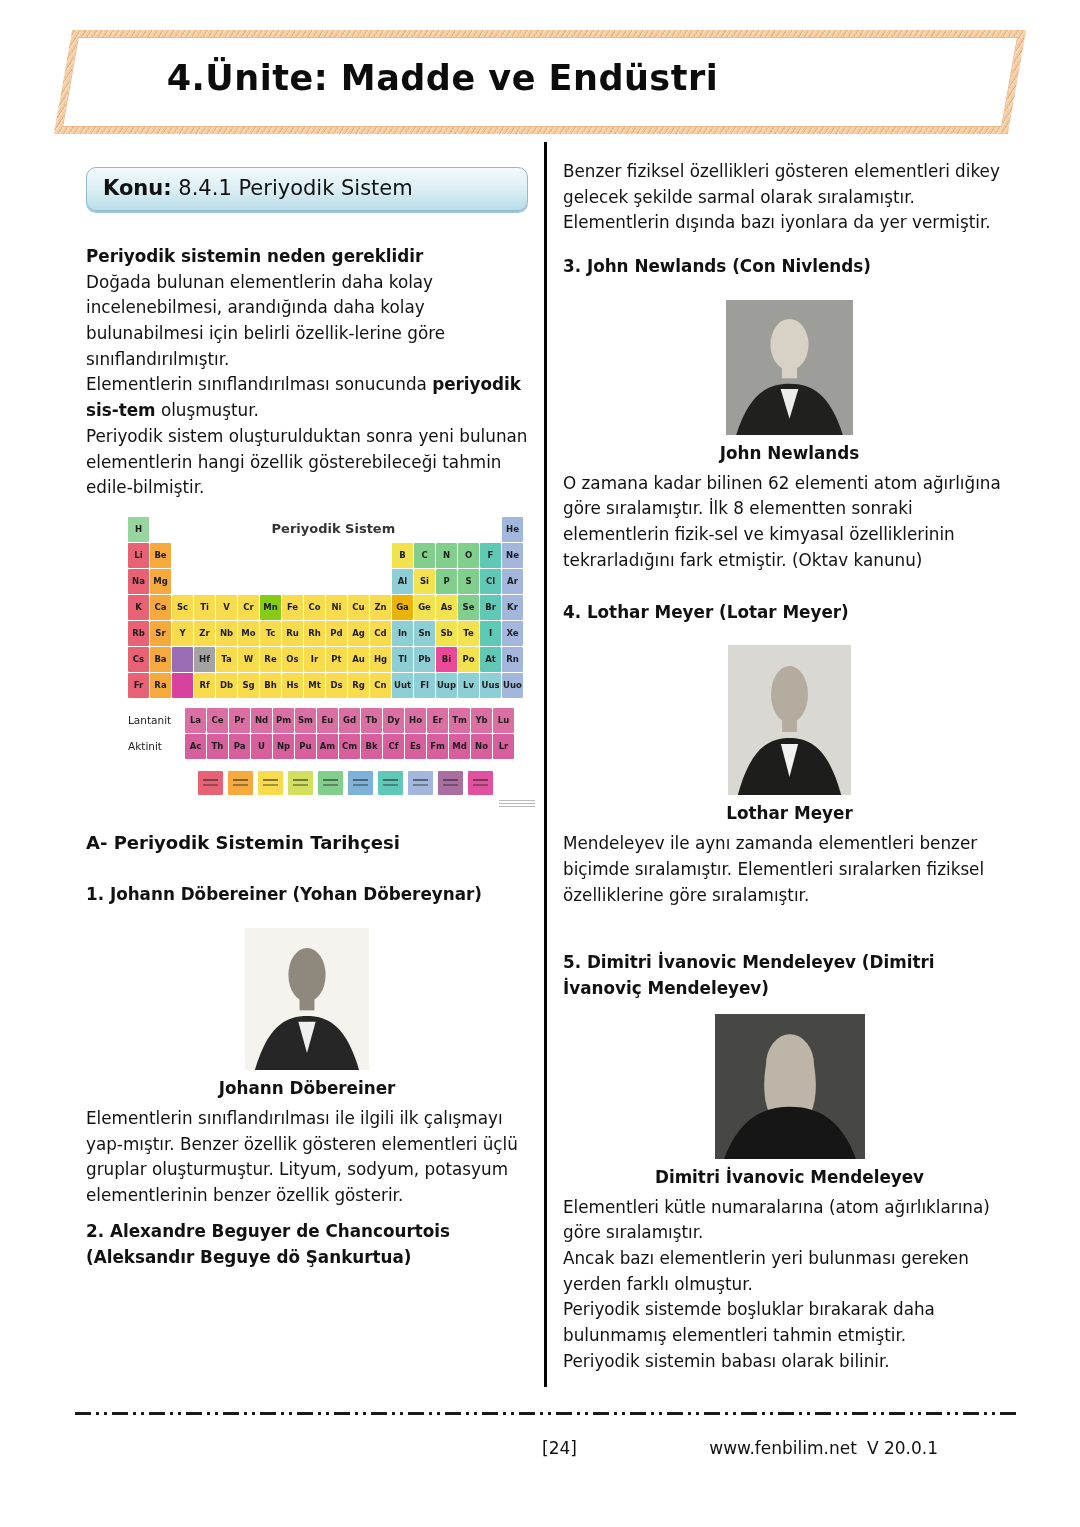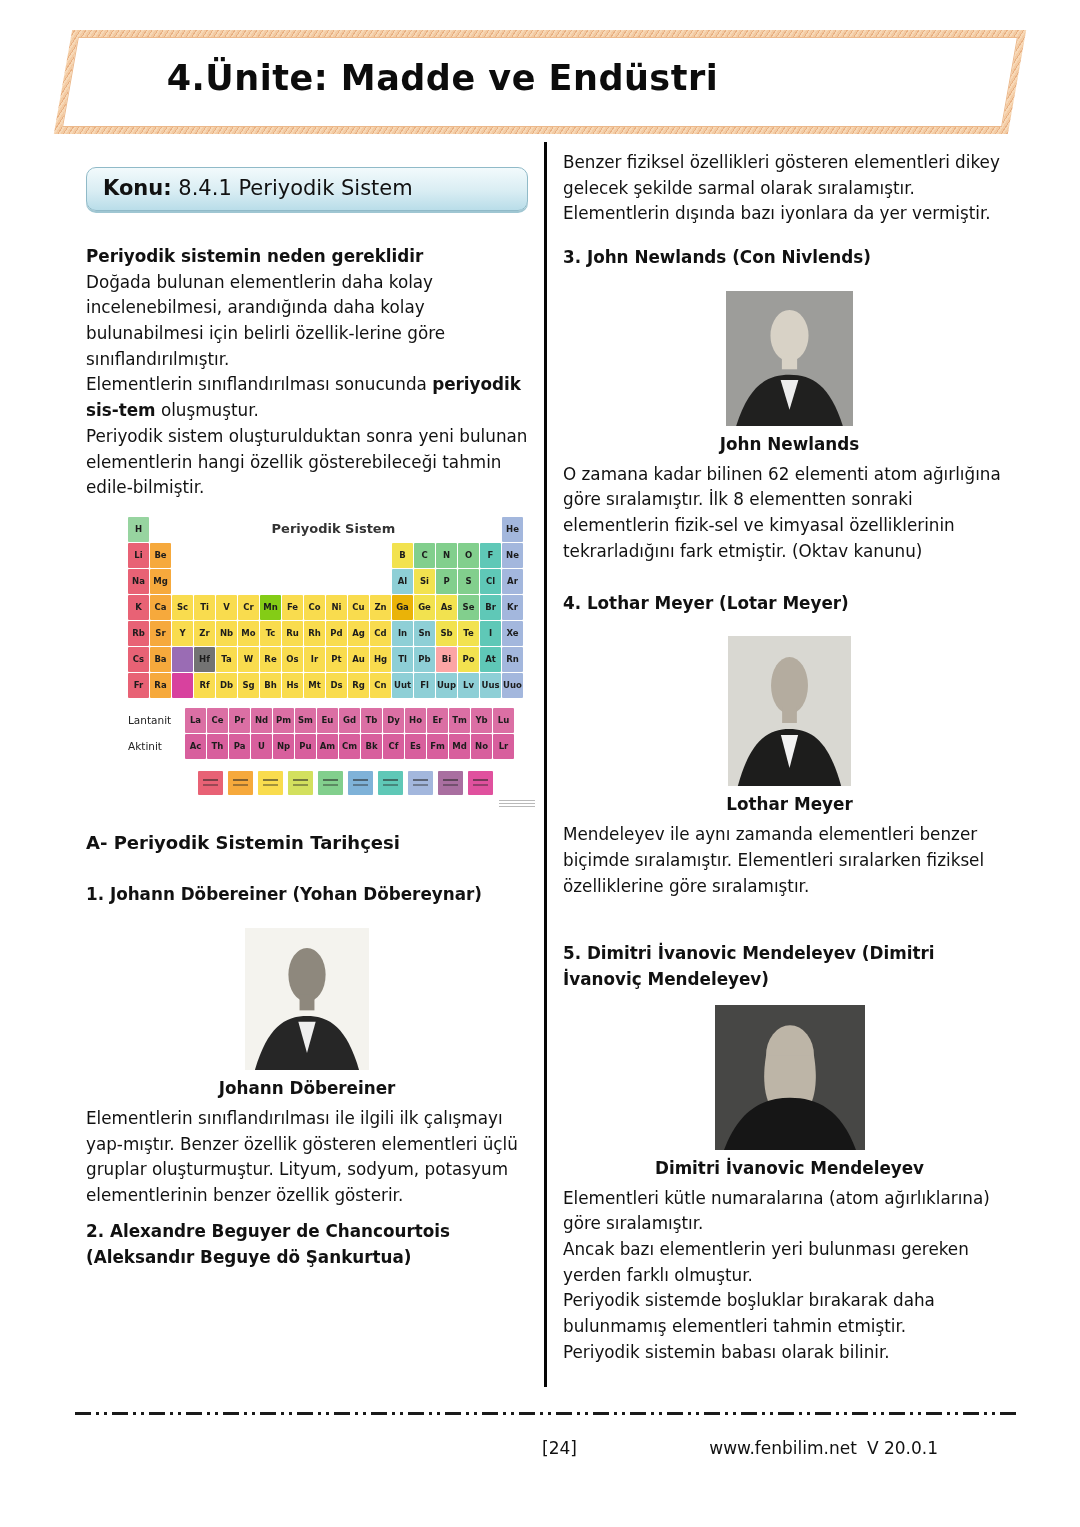--- a/index.html
+++ b/index.html
@@ -202,32 +202,32 @@
               <div class="pt-cell" style="grid-area: 5 / 12; background: rgb(249, 220, 78);">Cd</div>
               <div class="pt-cell" style="grid-area: 5 / 13; background: rgb(142, 207, 214);">In</div>
               <div class="pt-cell" style="grid-area: 5 / 14; background: rgb(142, 207, 214);">Sn</div>
               <div class="pt-cell" style="grid-area: 5 / 15; background: rgb(242, 226, 79);">Sb</div>
               <div class="pt-cell" style="grid-area: 5 / 16; background: rgb(242, 226, 79);">Te</div>
               <div class="pt-cell" style="grid-area: 5 / 17; background: rgb(95, 200, 183);">I</div>
               <div class="pt-cell" style="grid-area: 5 / 18; background: rgb(163, 183, 221);">Xe</div>
               <div class="pt-cell" style="grid-area: 6 / 1; background: rgb(232, 98, 117);">Cs</div>
               <div class="pt-cell" style="grid-area: 6 / 2; background: rgb(246, 169, 60);">Ba</div>
               <div class="pt-cell" style="grid-area: 6 / 3; background: rgb(154, 108, 180);"></div>
-              <div class="pt-cell" style="grid-area: 6 / 4; background: #737373;">Hf</div>
+              <div class="pt-cell" style="grid-area: 6 / 4; background: #a3a3a3;">Hf</div>
               <div class="pt-cell" style="grid-area: 6 / 5; background: rgb(249, 220, 78);">Ta</div>
               <div class="pt-cell" style="grid-area: 6 / 6; background: rgb(249, 220, 78);">W</div>
               <div class="pt-cell" style="grid-area: 6 / 7; background: rgb(249, 220, 78);">Re</div>
               <div class="pt-cell" style="grid-area: 6 / 8; background: rgb(249, 220, 78);">Os</div>
               <div class="pt-cell" style="grid-area: 6 / 9; background: rgb(249, 220, 78);">Ir</div>
               <div class="pt-cell" style="grid-area: 6 / 10; background: rgb(249, 220, 78);">Pt</div>
               <div class="pt-cell" style="grid-area: 6 / 11; background: rgb(249, 220, 78);">Au</div>
               <div class="pt-cell" style="grid-area: 6 / 12; background: rgb(249, 220, 78);">Hg</div>
               <div class="pt-cell" style="grid-area: 6 / 13; background: rgb(142, 207, 214);">Tl</div>
               <div class="pt-cell" style="grid-area: 6 / 14; background: rgb(142, 207, 214);">Pb</div>
-              <div class="pt-cell" style="grid-area: 6 / 15; background: #fca5a5;">Bi</div>
+              <div class="pt-cell" style="grid-area: 6 / 15; background: #ec4899;">Bi</div>
               <div class="pt-cell" style="grid-area: 6 / 16; background: rgb(242, 226, 79);">Po</div>
               <div class="pt-cell" style="grid-area: 6 / 17; background: rgb(95, 200, 183);">At</div>
               <div class="pt-cell" style="grid-area: 6 / 18; background: rgb(163, 183, 221);">Rn</div>
               <div class="pt-cell" style="grid-area: 7 / 1; background: rgb(232, 98, 117);">Fr</div>
               <div class="pt-cell" style="grid-area: 7 / 2; background: rgb(246, 169, 60);">Ra</div>
               <div class="pt-cell" style="grid-area: 7 / 3; background: rgb(216, 65, 158);"></div>
               <div class="pt-cell" style="grid-area: 7 / 4; background: rgb(249, 220, 78);">Rf</div>
               <div class="pt-cell" style="grid-area: 7 / 5; background: rgb(249, 220, 78);">Db</div>
               <div class="pt-cell" style="grid-area: 7 / 6; background: rgb(249, 220, 78);">Sg</div>
               <div class="pt-cell" style="grid-area: 7 / 7; background: rgb(249, 220, 78);">Bh</div>
@@ -320,21 +320,21 @@
         <p>Elementlerin sınıflandırılması ile ilgili ilk çalışmayı yap-mıştır. Benzer özellik gösteren elementleri üçlü gruplar oluşturmuştur. Lityum, sodyum, potasyum elementlerinin benzer özellik gösterir.</p>
       </div>
 
       <h3 class="item-heading mt-sm">2. Alexandre Beguyer de Chancourtois (Aleksandır Beguye dö Şankurtua)</h3>
 
 
     </div>
 
     <div class="col-right">
 
-      <div class="body-text" style="margin-top:2px">
+      <div class="body-text" style="margin-top:11px">
         <p>Benzer fiziksel özellikleri gösteren elementleri dikey gelecek şekilde sarmal olarak sıralamıştır. Elementlerin dışında bazı iyonlara da yer vermiştir.</p>
       </div>
 
       <h3 class="item-heading mt-md">3. John Newlands (Con Nivlends)</h3>
 
       <figure class="portrait p-newlands">
         <svg viewBox="0 0 100 100" preserveAspectRatio="none">
           <rect class="ph-bg" width="100" height="100"></rect>
           <ellipse class="ph-head" cx="50" cy="33" rx="15" ry="19"></ellipse>
           <rect class="ph-head" x="44" y="47" width="12" height="11"></rect>

